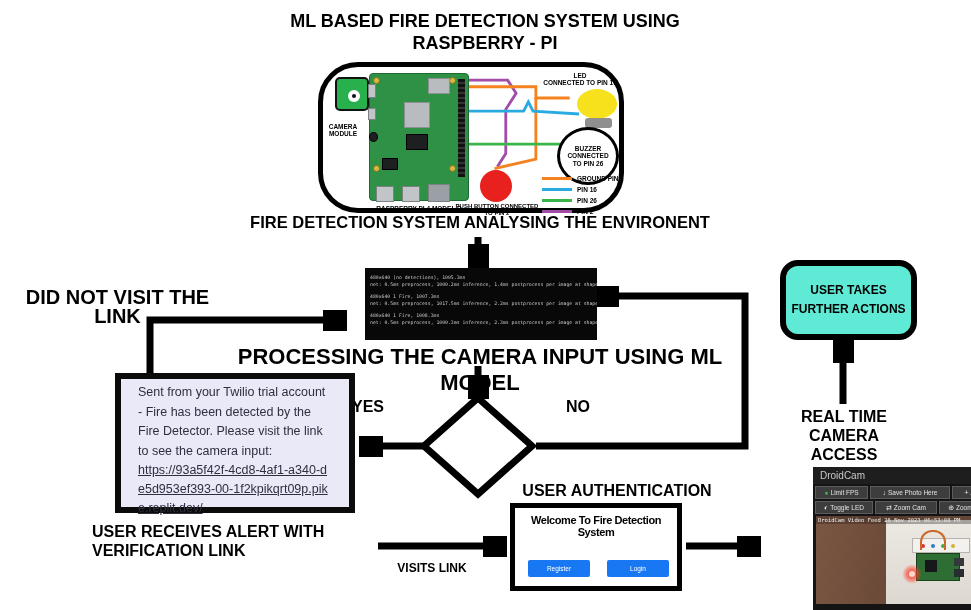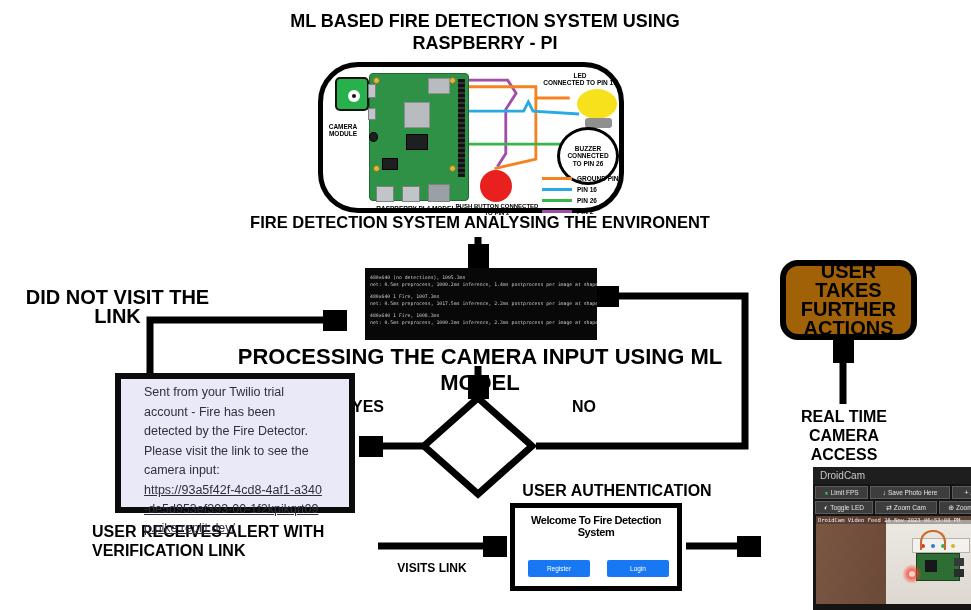--- a/index.html
+++ b/index.html
@@ -33,54 +33,54 @@
   .pushbtn-label { position:absolute; left:128px; top:136px; width:92px; font-size:6px; font-weight:bold; text-align:center; line-height:6.5px; }
   .legend { position:absolute; left:219px; top:106px; }
   .legend-row { display:flex; align-items:center; height:10px; margin-bottom:1px; }
   .legend-swatch { width:30px; height:3px; margin-right:5px; }
   .legend-label { font-size:6.5px; font-weight:bold; }
 
   
   .cap-analysing { left:190px; top:213px; width:580px; font-size:16.5px; font-weight:bold; text-align:center; }
   .cap-processing { left:200px; top:344px; width:560px; font-size:22px; font-weight:bold; text-align:center; }
   .cap-yes { left:352px; top:398px; width:46px; font-size:16px; font-weight:bold; }
-  .cap-no { left:566px; top:398px; width:40px; font-size:16px; font-weight:bold;margin-left:6px; }
+  .cap-no { left:566px; top:398px; width:40px; font-size:16px; font-weight:bold; }
   .cap-didnot { left:25px; top:288px; width:185px; font-size:20px; font-weight:bold; text-align:center; line-height:19px; }
   .cap-receives { left:92px; top:522px; width:292px; font-size:16px; font-weight:bold; text-align:left; line-height:19px; }
   .cap-visits { left:372px; top:561px; width:120px; font-size:12px; font-weight:bold; text-align:center; }
   .cap-auth { left:503px; top:482px; width:228px; font-size:16px; font-weight:bold; text-align:center; }
   .cap-realtime { left:788px; top:407px; width:112px; font-size:16px; font-weight:bold; text-align:center; line-height:19px; }
 
   
   .connectors { left:0; top:0; width:971px; height:610px; pointer-events:none; }
   .connectors path, .connectors polyline { fill:none; stroke:#000; stroke-width:7; }
   .diamond-label { left:438px; top:424px; width:80px; font-size:13.5px; font-weight:bold; text-align:center; line-height:15px; }
 
   
   .terminal { left:365px; top:268px; width:232px; height:72px; background:#080808; color:#c9c9c9;
               font-family:"DejaVu Sans Mono", monospace; font-size:4.8px; line-height:7px; padding:6px 5px; overflow:hidden; }
   .term-line { white-space:nowrap; }
   .term-line.gap { margin-bottom:5px; }
 
   
-  .sms { left:115px; top:373px; width:240px; height:140px; background:#e9e9f8; border:6px solid #0b0b0b; padding:4px 23px;
+  .sms { left:115px; top:373px; width:240px; height:140px; background:#e9e9f8; border:6px solid #0b0b0b; padding:4px 17px;
          font-size:12.5px; color:#2f2f3f; line-height:19.5px; }
   .sms-link { display:block; text-decoration:underline; color:#2f2f3f; word-break:break-all; line-height:19px; }
 
   
   .auth { left:510px; top:503px; width:172px; height:88px; background:#fff; border:5px solid #000; }
   .auth-head { margin-top:6px; text-align:center; font-size:11px; font-weight:bold; letter-spacing:-0.4px; }
   .auth-btn { position:absolute; top:52px; width:62px; height:17px; border:none; border-radius:2px; color:#fff;
               font-size:6.5px; font-family:"Liberation Sans",sans-serif; }
   .auth-btn.reg { left:13px; }
   .auth-btn.log { left:92px; }
 
   
-  .further { left:780px; top:260px; width:137px; height:80px; border:6px solid #000; border-radius:18px; background:#a16207;
-             display:flex; align-items:center; justify-content:center; text-align:center; font-size:20px; font-weight:bold; line-height:19px; }
+  .further { left:780px; top:260px; width:137px; height:80px; border:6px solid #000; border-radius:18px; background:#5eead4;
+             display:flex; align-items:center; justify-content:center; text-align:center; font-size:12px; font-weight:bold; line-height:19px; }
 
   
   .dc { left:765px; top:467px; width:201px; height:178px; background:#141414;margin-left:48px; }
   .dc-header { position:absolute; left:0; top:0; width:100%; height:17px; background:#1e1e1e; }
   .dc-title { position:absolute; left:7px; top:3px; color:#c9c9c9; font-size:10px; }
   .dc-menu { position:absolute; right:6px; top:4px; width:16px; }
   .dc-menu i { display:block; height:2px; background:#9a9a9a; margin-bottom:2px; }
   .dc-row { position:absolute; left:2px; display:flex; gap:2px; }
   .dc-row1 { top:19px; } .dc-row2 { top:34px; }
   .dc-btn { height:13px; background:#3d3d3d; border:1px solid #5c5c5c; color:#e3e3e3; font-size:6.5px;

